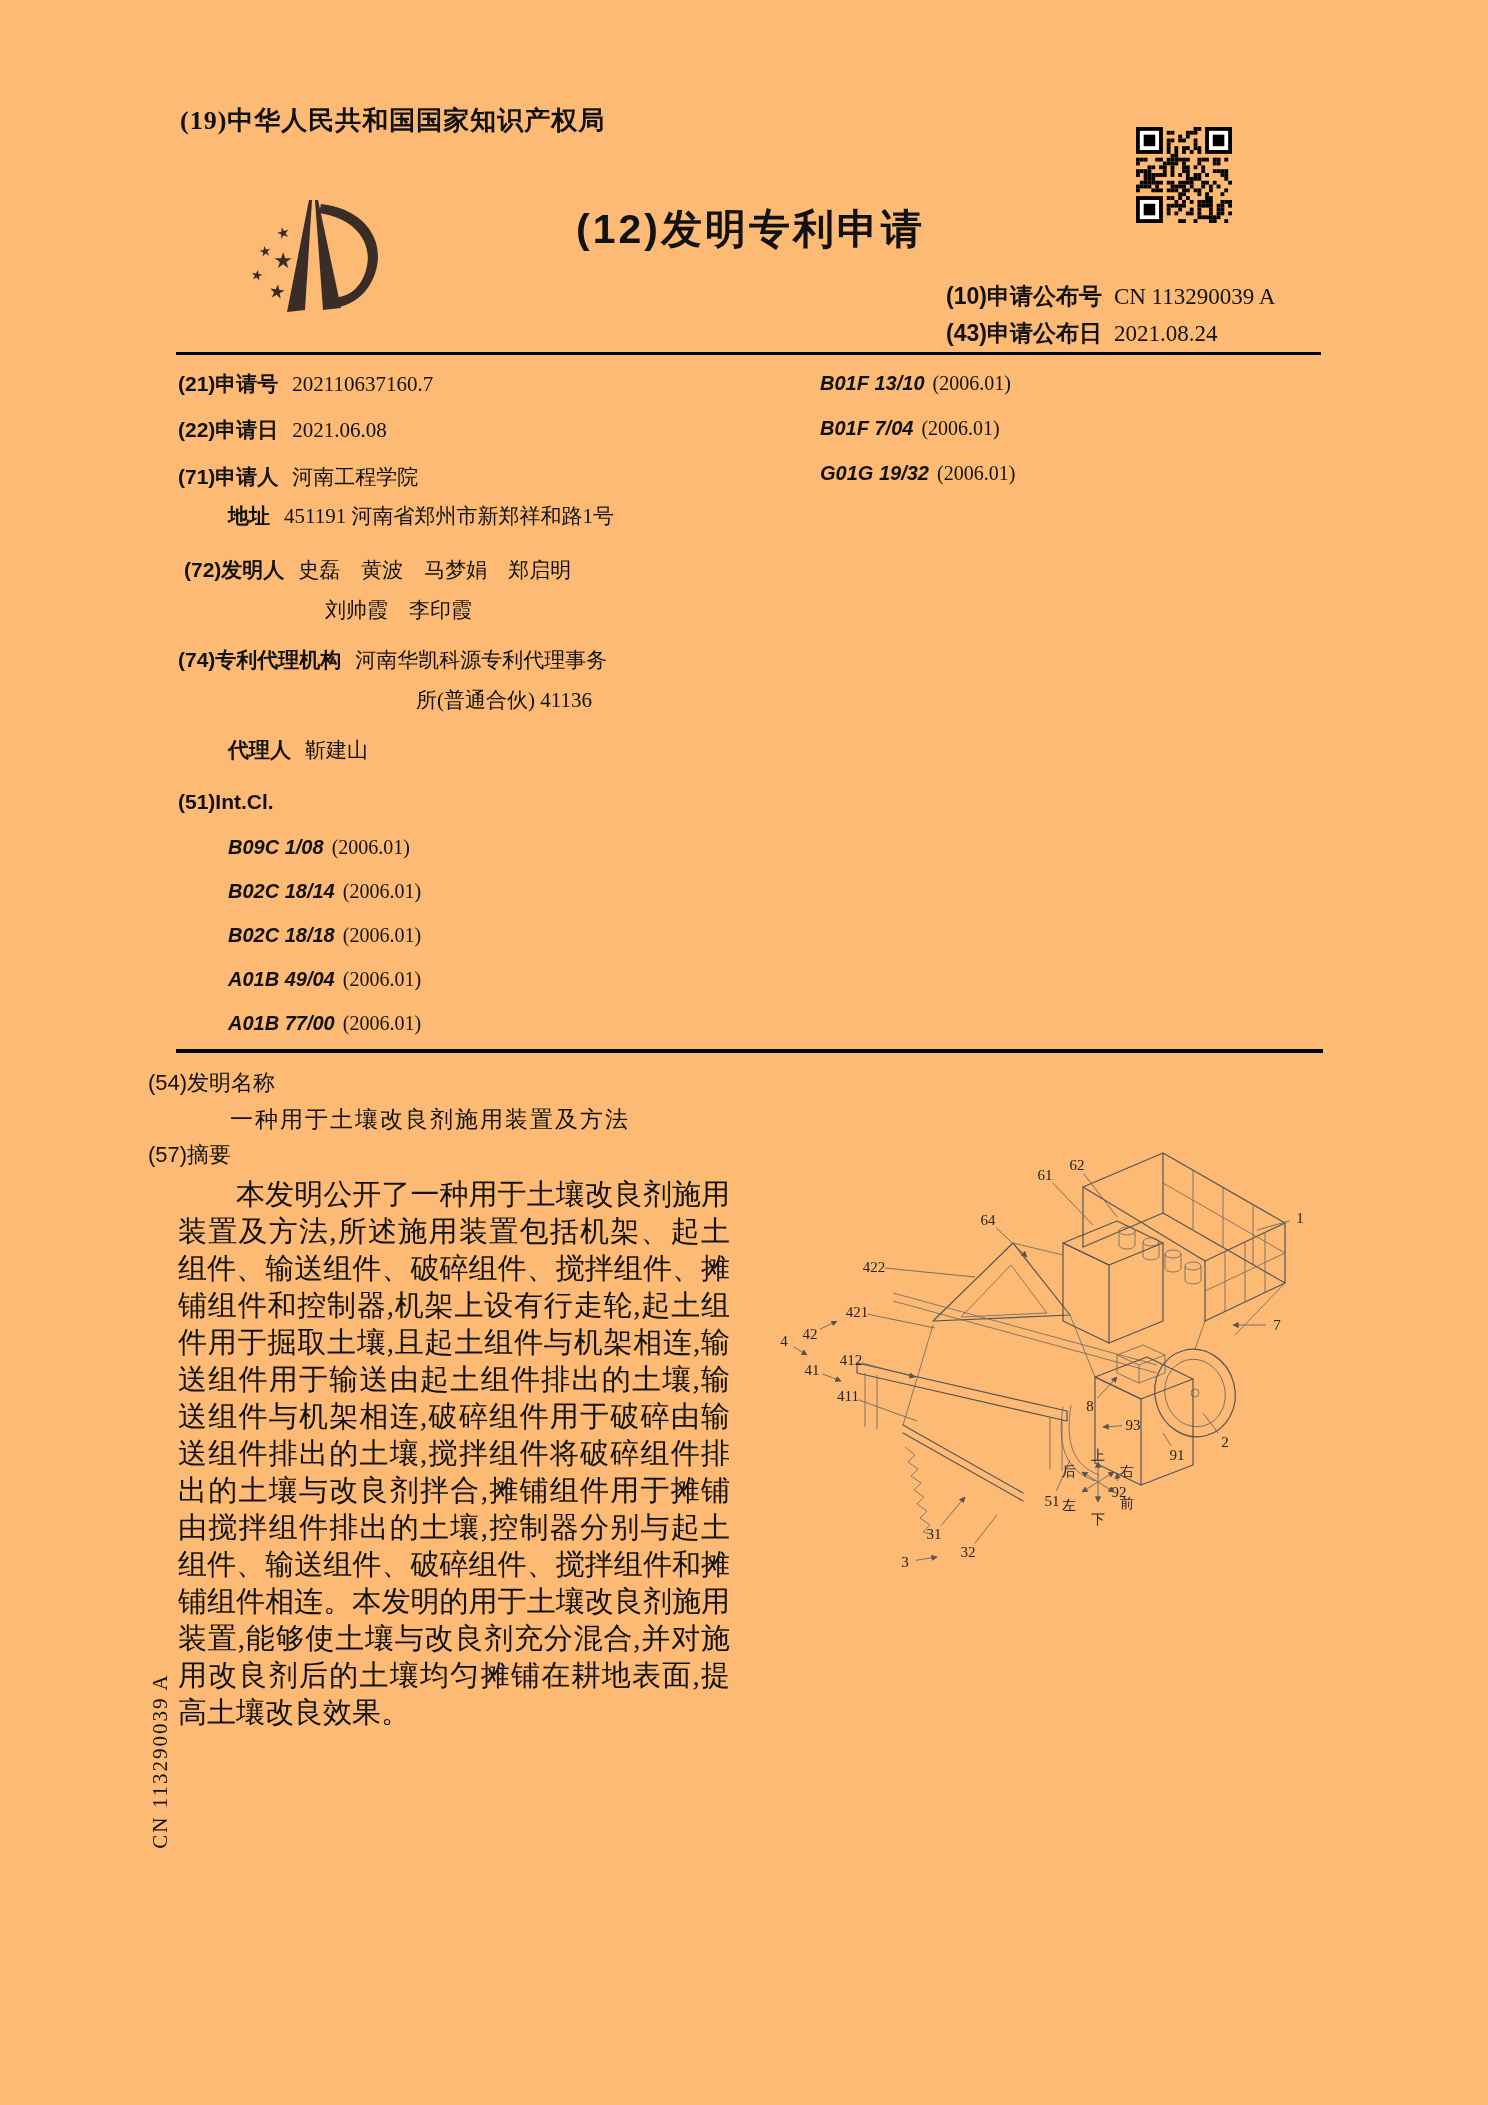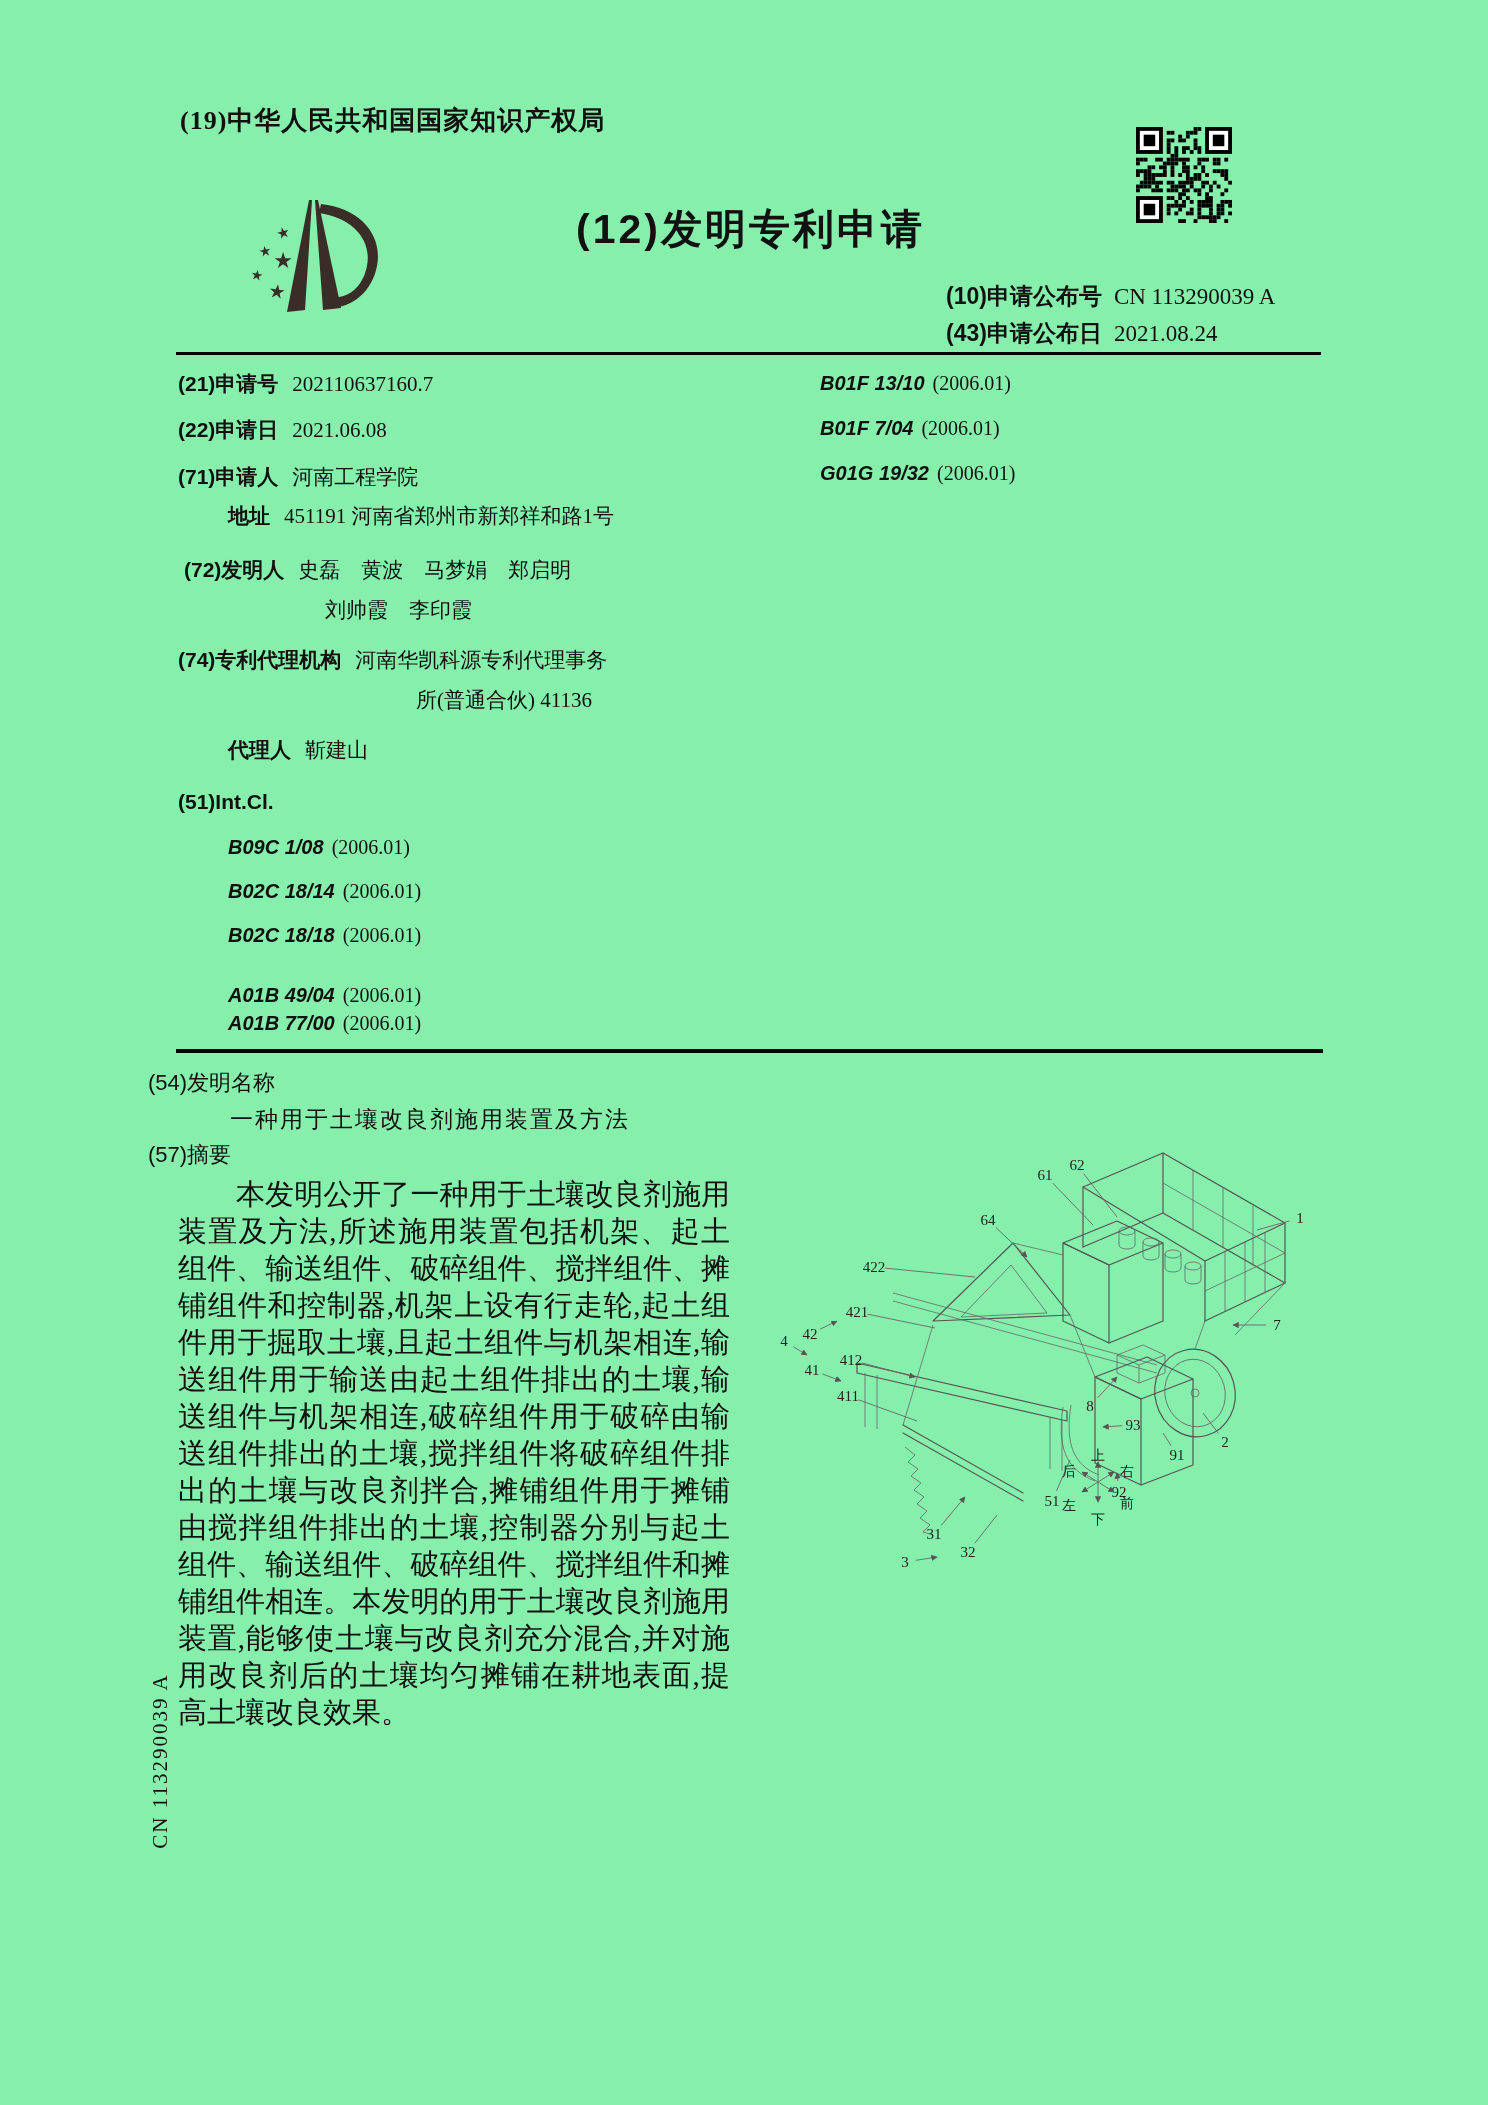--- a/index.html
+++ b/index.html
@@ -1,16 +1,16 @@
 <!DOCTYPE html>
 <html><head>
 <meta charset="utf-8">
 <style>
   html,body{margin:0;padding:0;background:#e8e8e8;}
-  .page{position:relative;width:1488px;height:2105px;background:#86efac;margin:0 auto;overflow:hidden;
+  .page{position:relative;width:1488px;height:2105px;background:#fdba74;margin:0 auto;overflow:hidden;
         font-family:"Liberation Serif","DejaVu Serif",serif;color:#111;}
   .abs{position:absolute;}
   .sans{font-family:"Liberation Sans","DejaVu Sans",sans-serif;}
   .office{left:180px;top:103px;font-size:26px;font-weight:bold;letter-spacing:1px;}
   .doc-type{left:576px;top:202px;font-size:41px;font-weight:bold;letter-spacing:3px;}
   .pub-block{left:946px;top:279px;line-height:34px;white-space:nowrap;}
   .pub-lbl{font-family:"Liberation Sans","DejaVu Sans",sans-serif;font-weight:bold;font-size:23px;}
   .pub-val{font-size:23px;margin-left:8px;}
   .rule{background:#000;}
   .rule1{left:176px;top:352px;width:1145px;height:3px;}
@@ -325,21 +325,21 @@
     <span class="ver">(2006.01)</span>
   </div>
   <div class="abs row" style="left:228px;top:880px;">
     <span class="code">B02C 18/14</span>
     <span class="ver">(2006.01)</span>
   </div>
   <div class="abs row" style="left:228px;top:924px;">
     <span class="code">B02C 18/18</span>
     <span class="ver">(2006.01)</span>
   </div>
-  <div class="abs row" style="left:228px;top:968px;margin-top:16px;">
+  <div class="abs row" style="left:228px;top:968px;">
     <span class="code">A01B 49/04</span>
     <span class="ver">(2006.01)</span>
   </div>
   <div class="abs row" style="left:228px;top:1012px;">
     <span class="code">A01B 77/00</span>
     <span class="ver">(2006.01)</span>
   </div>
 
   <div class="abs row" style="left:820px;top:372px;">
     <span class="code">B01F 13/10</span>

